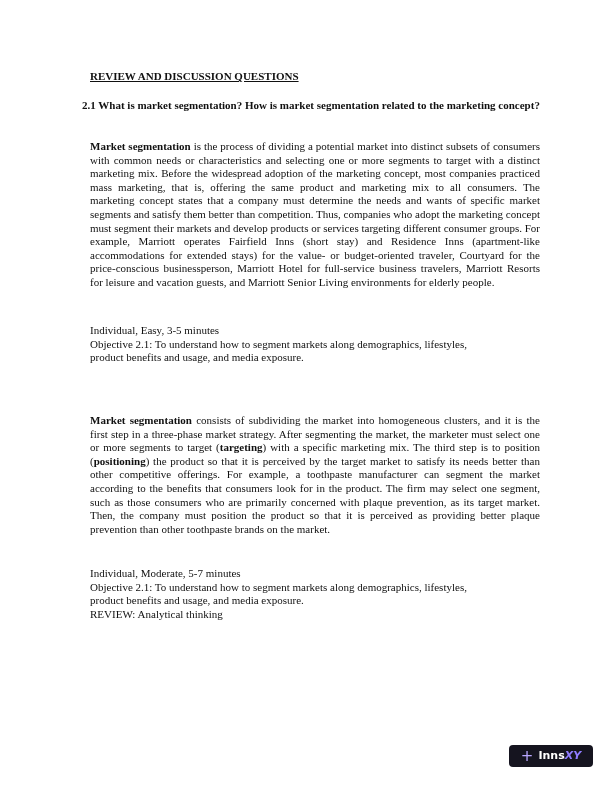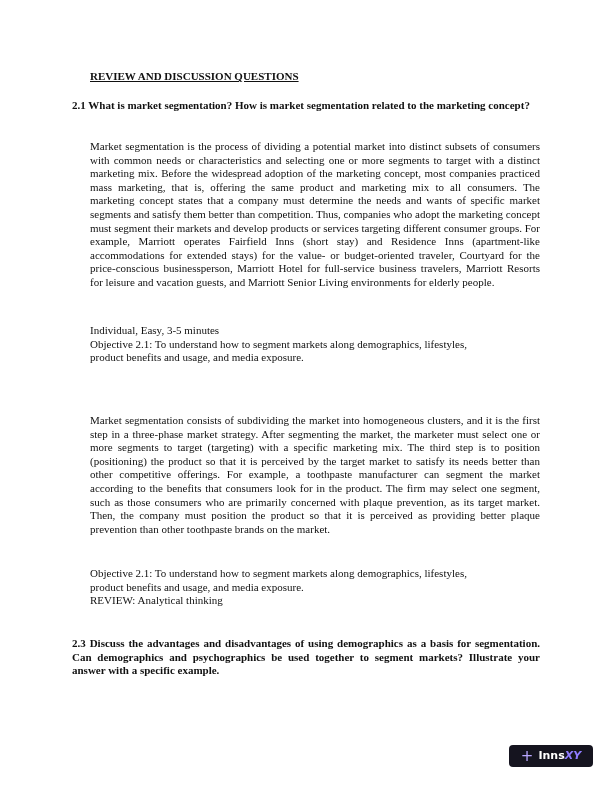--- a/index.html
+++ b/index.html
@@ -10,28 +10,28 @@
     }
     .page { position: absolute; left: 0; top: 0; width: 612px; height: 792px; }
     .heading {
       position: absolute; left: 90px; top: 70px;
       font-weight: bold; text-decoration: underline; font-size: 11px;
     }
     .question {
       position: absolute; left: 72px; width: 468px;
       font-weight: bold; text-align: justify;
     }
-    .question.hang { padding-left: 18px; text-indent: -18px; width: 450px; }
+    .question.hang { padding-left: 18px; text-indent: -18px; width: 450px; margin-left: 10px; }
     .answer {
       position: absolute; left: 90px; width: 450px;
       text-align: justify;
     }
     .meta { position: absolute; left: 90px; width: 450px; }
     .meta div { white-space: nowrap; }
-    b { font-weight: normal; }
+    b { font-weight: bold; }
     .badge {
       position: absolute; left: 509px; top: 745px; width: 84px; height: 22px;
       background: #15141f; border-radius: 4px;
       display: flex; align-items: center; justify-content: center; gap: 5px;
       font-family: "DejaVu Sans", sans-serif; font-weight: bold; font-size: 11px;
       color: #ffffff;
     }
     .badge .plus { color: #b9a8ff; font-size: 15px; font-weight: normal; line-height: 1; }
     .badge .xy { color: #8f7bff; font-style: italic; }
   </style>
@@ -49,25 +49,25 @@
   <div class="meta" style="top:324px;">
     <div>Individual, Easy, 3-5 minutes</div>
     <div>Objective 2.1: To understand how to segment markets along demographics, lifestyles,</div>
     <div>product benefits and usage, and media exposure.</div>
   </div>
 
 
   <div class="answer" style="top:414px;"><b>Market segmentation</b><span> consists of subdividing the market into homogeneous clusters, and it is the first step in a three-phase market strategy. After segmenting the market, the marketer must select one or more segments to target (</span><b>targeting</b><span>) with a specific marketing mix. The third step is to position (</span><b>positioning</b><span>) the product so that it is perceived by the target market to satisfy its needs better than other competitive offerings. For example, a toothpaste manufacturer can segment the market according to the benefits that consumers look for in the product. The firm may select one segment, such as those consumers who are primarily concerned with plaque prevention, as its target market. Then, the company must position the product so that it is perceived as providing better plaque prevention than other toothpaste brands on the market.</span></div>
 
   <div class="meta" style="top:567px;">
+    <div>Individual, Moderate, 5-7 minutes</div>
     <div>Objective 2.1: To understand how to segment markets along demographics, lifestyles,</div>
     <div>product benefits and usage, and media exposure.</div>
     <div>REVIEW:  Analytical thinking</div>
   </div>
 
-  <div class="question" style="top:637px;"><span>2.3</span> <span>Discuss the advantages and disadvantages of using demographics as a basis for segmentation. Can demographics and psychographics be used together to segment markets? Illustrate your answer with a specific example.</span></div>
 
   <div class="badge">
     <span class="plus">+</span>
     <span><span>Inns</span><span class="xy">XY</span></span>
   </div>
 
 </div>
 
 </body></html>

